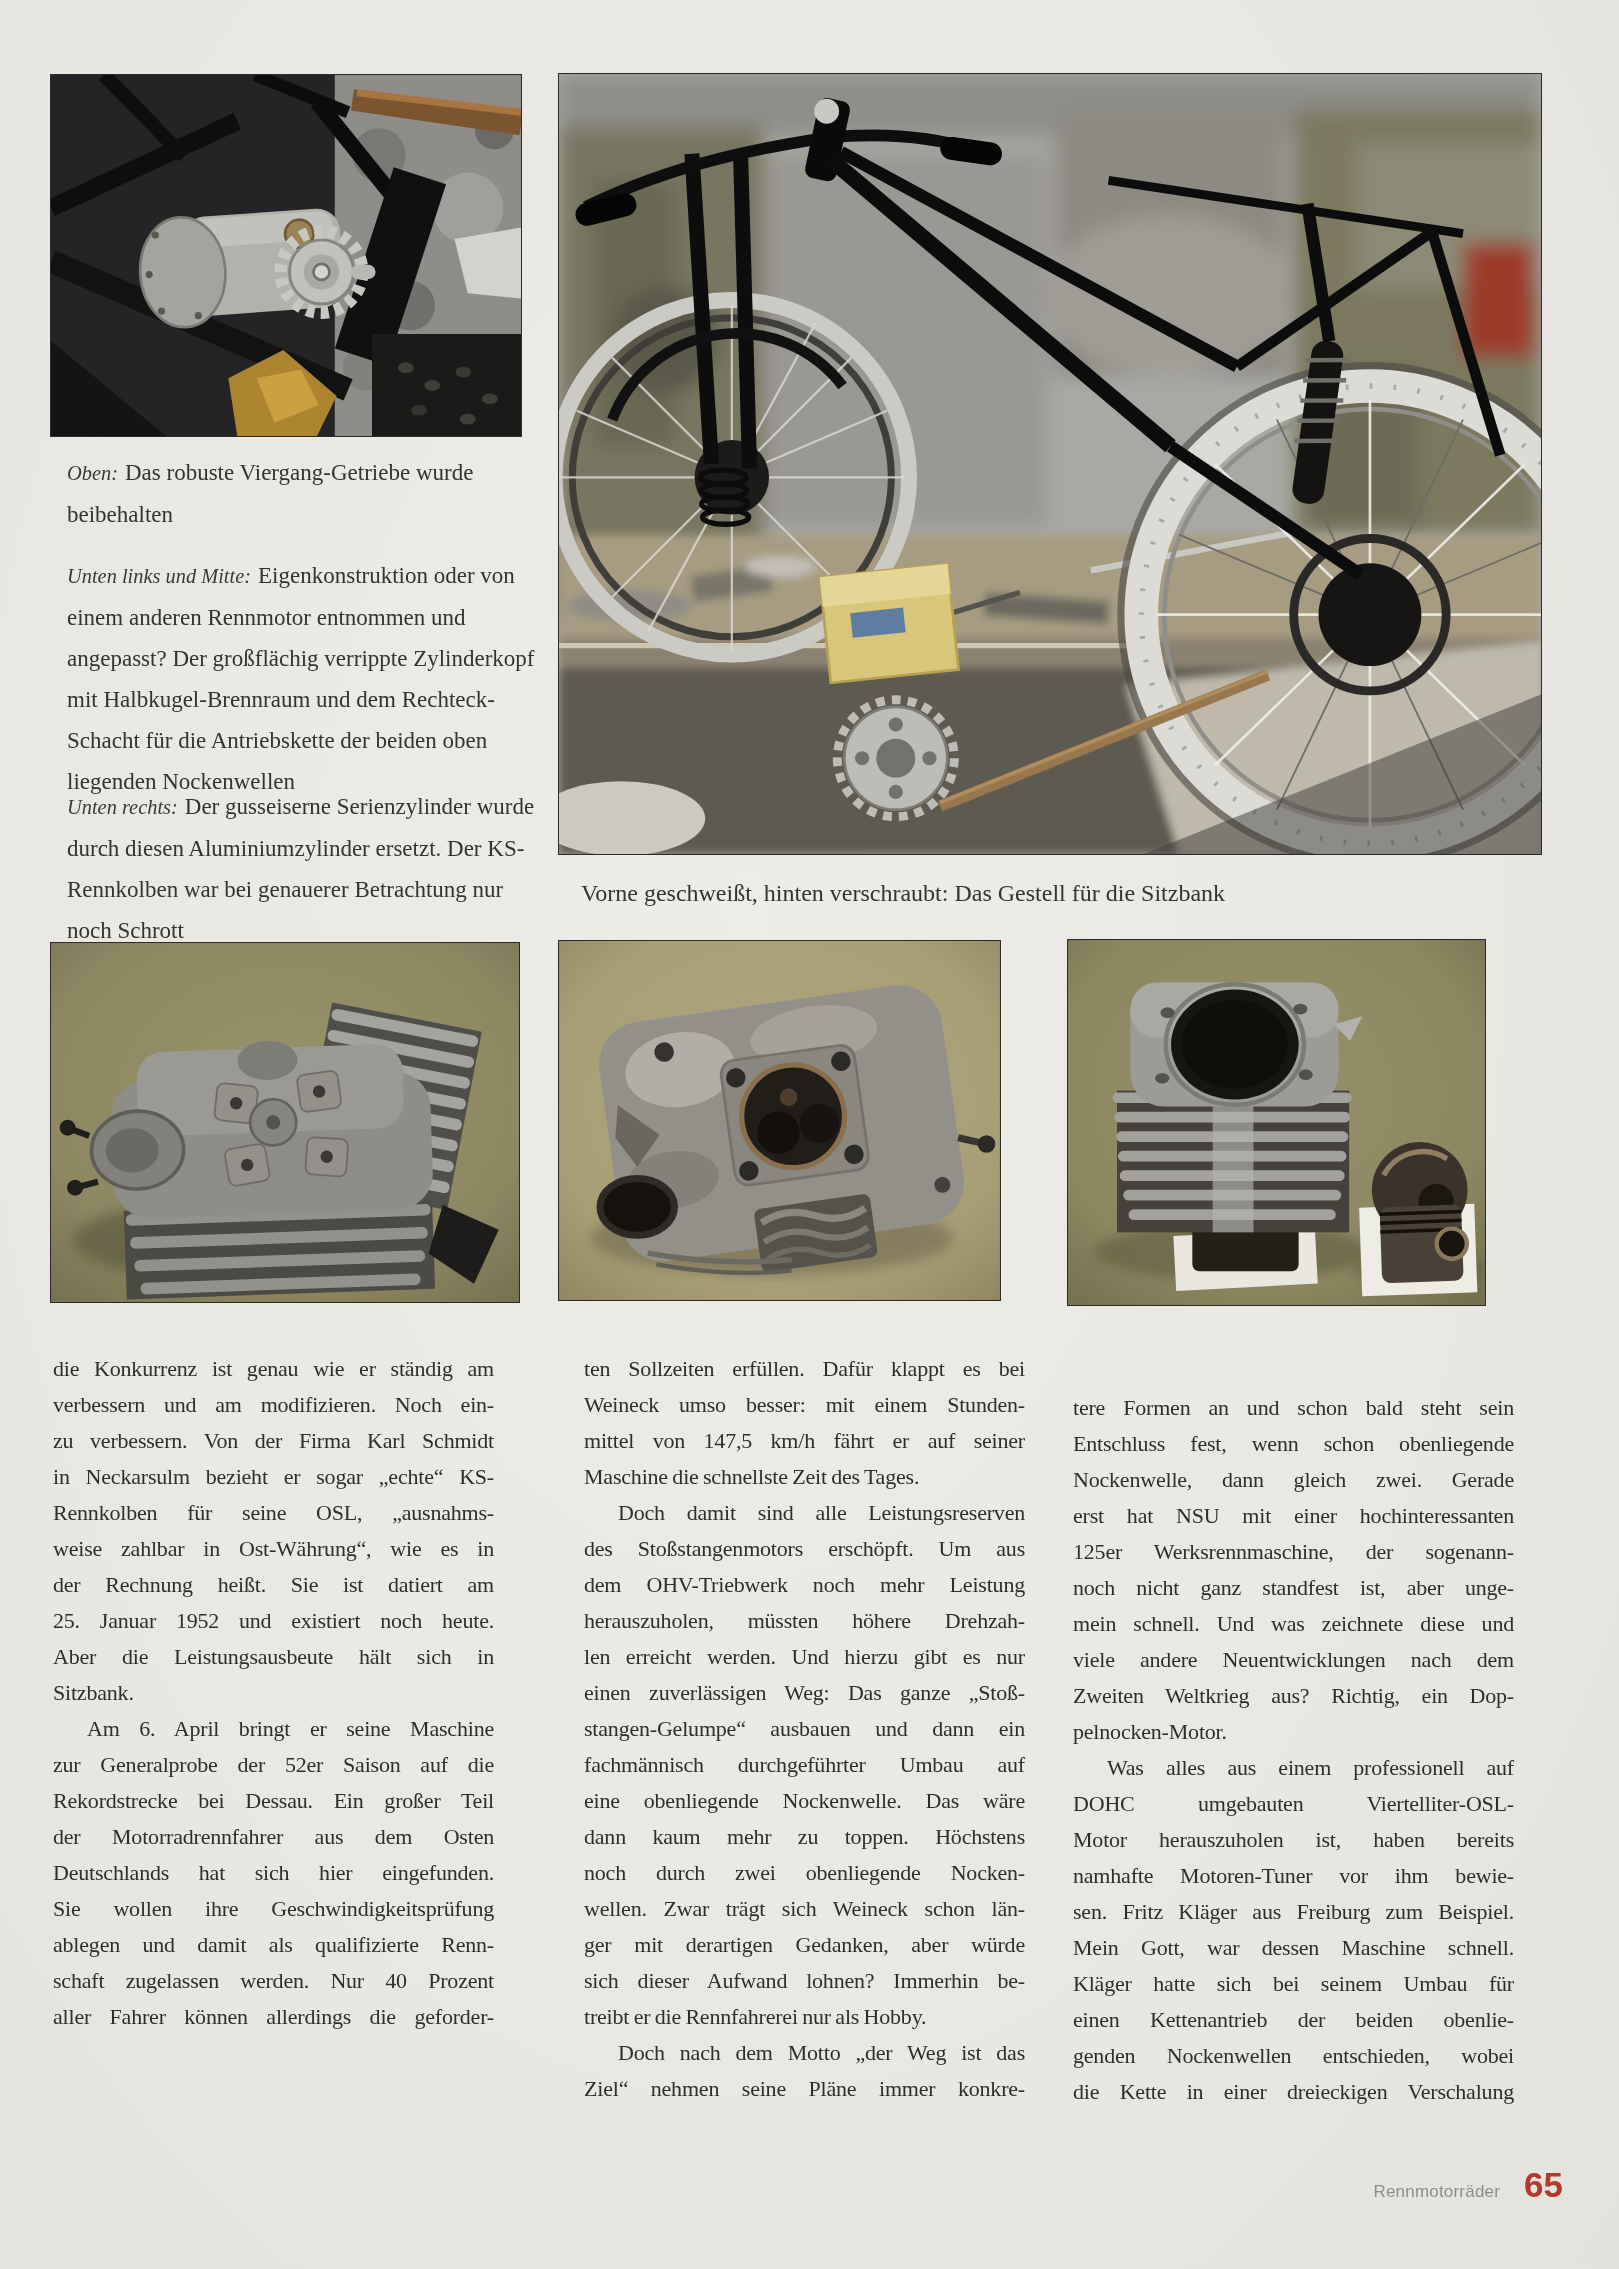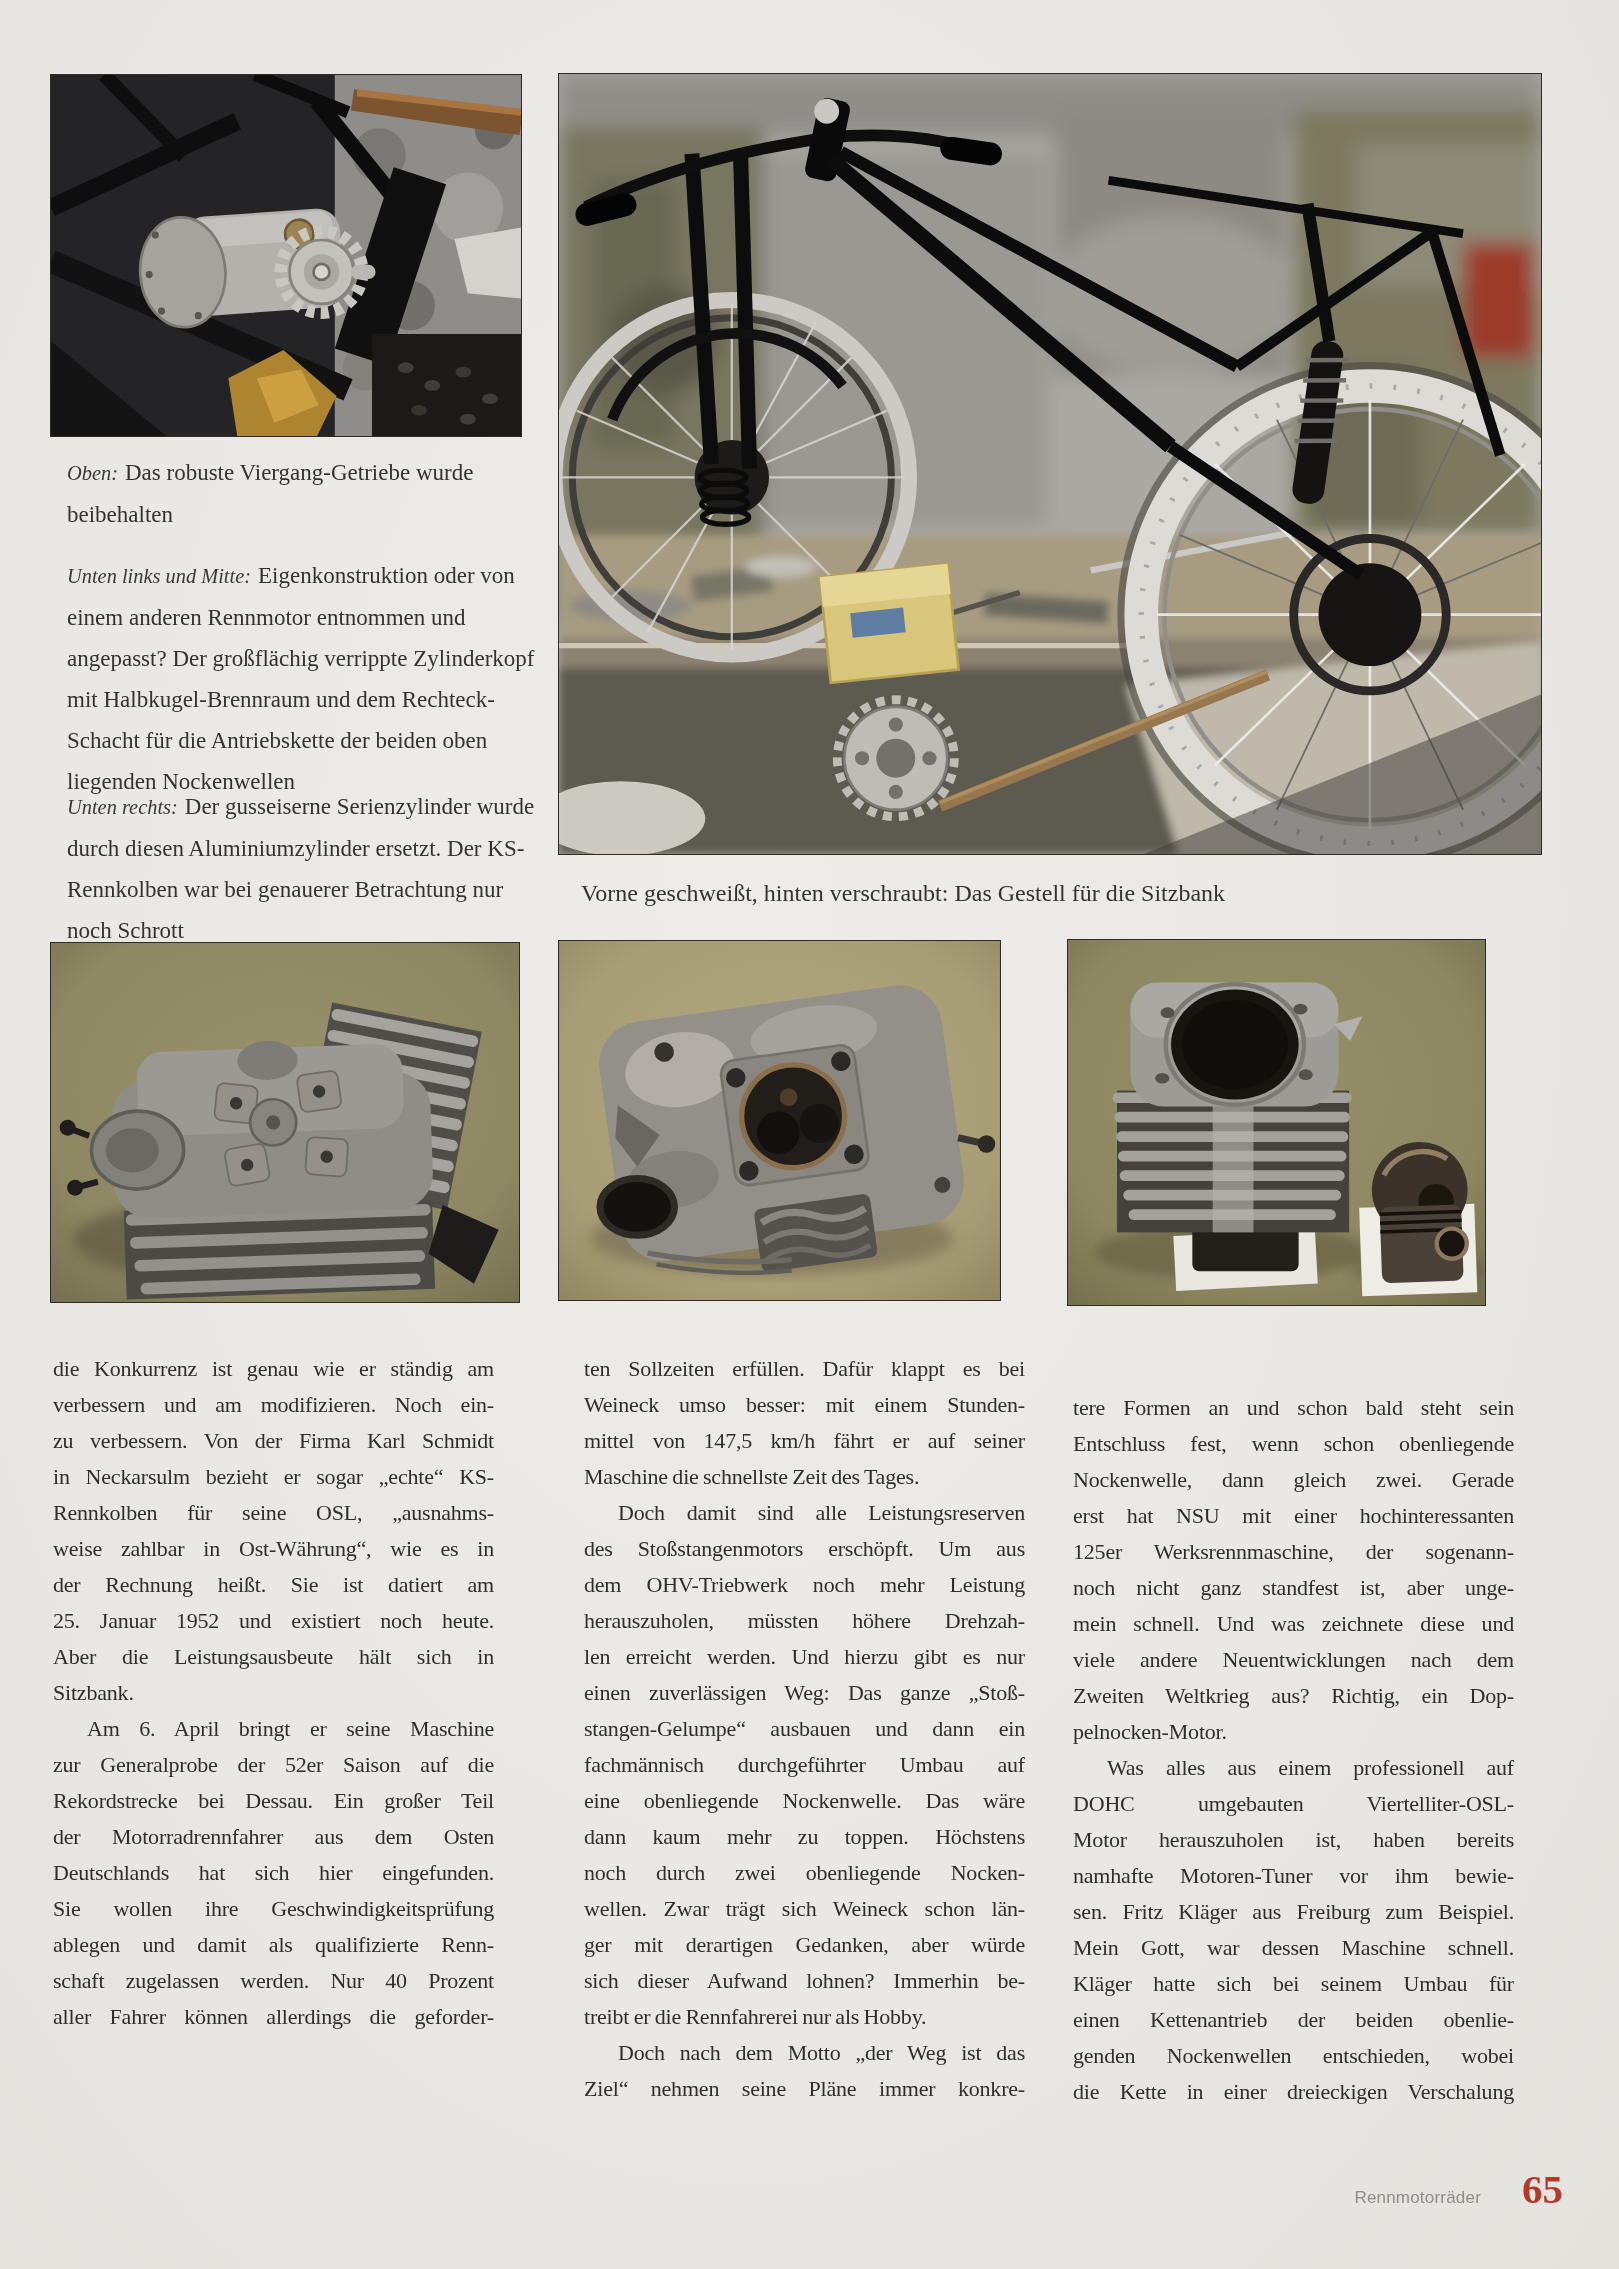--- a/index.html
+++ b/index.html
@@ -9,23 +9,23 @@
   .photo{position:absolute;outline:1.8px solid #2c2b28;background:#777;}
   .photo svg{display:block;}
   .cap{position:absolute;margin:16px;font-size:23px;line-height:41px;color:#34332f;text-align:left;}
   .cap-lead{font-style:italic;font-size:20.4px;margin-right:7px;color:#3a3935;}
   .col{position:absolute;top:1351px;width:441px;font-size:22px;line-height:36px;
        letter-spacing:-0.2px;word-spacing:-0.9px;}
   .bline{text-align:justify;text-align-last:justify;white-space:normal;}
   .bline.end{text-align-last:left;}
   .bline.ind{text-indent:34px;}
   .footer{position:absolute;top:2165px;left:1224px;width:339px;display:flex;
-          justify-content:flex-end;align-items:baseline;gap:41px;}
+          justify-content:flex-end;align-items:baseline;gap:24px;}
   .footer-label{font-family:"Liberation Sans", sans-serif;font-size:17px;color:#8f8d88;letter-spacing:0.2px;}
-  .footer-num{font-family:Liberation Serif, serif;font-size:41px;font-weight:bold;color:#b2392b;}
+  .footer-num{font-family:Liberation Sans, sans-serif;font-size:35px;font-weight:bold;color:#b2392b;}
 </style>
 </head>
 <body>
 
 <div class="page">
 
   <div class="photo" style="left:51px;top:75px;width:470px;height:361px;">
     <svg width="470" height="361" viewBox="0 0 530 407">
       <rect width="530" height="407" fill="#242426"></rect>
       <rect x="320" y="0" width="210" height="407" fill="#8e8d89"></rect>

